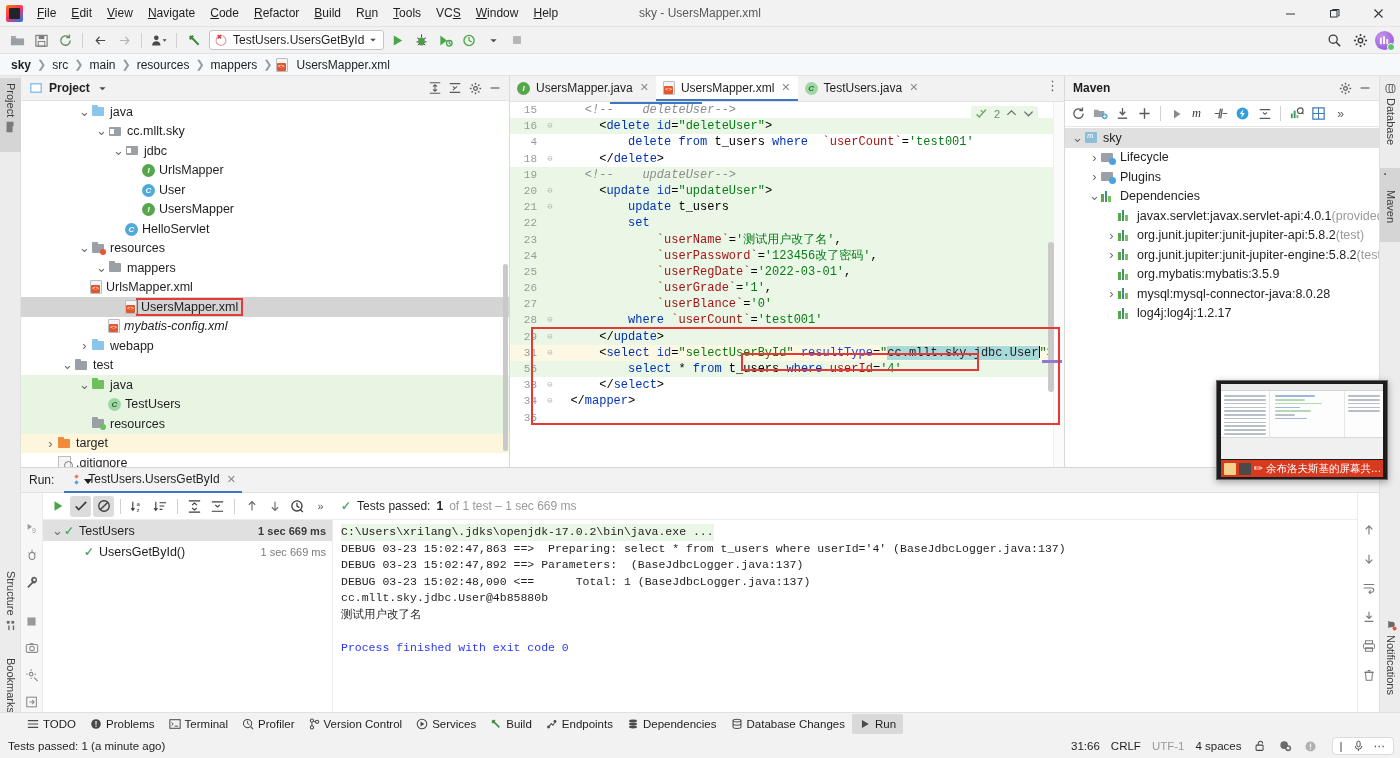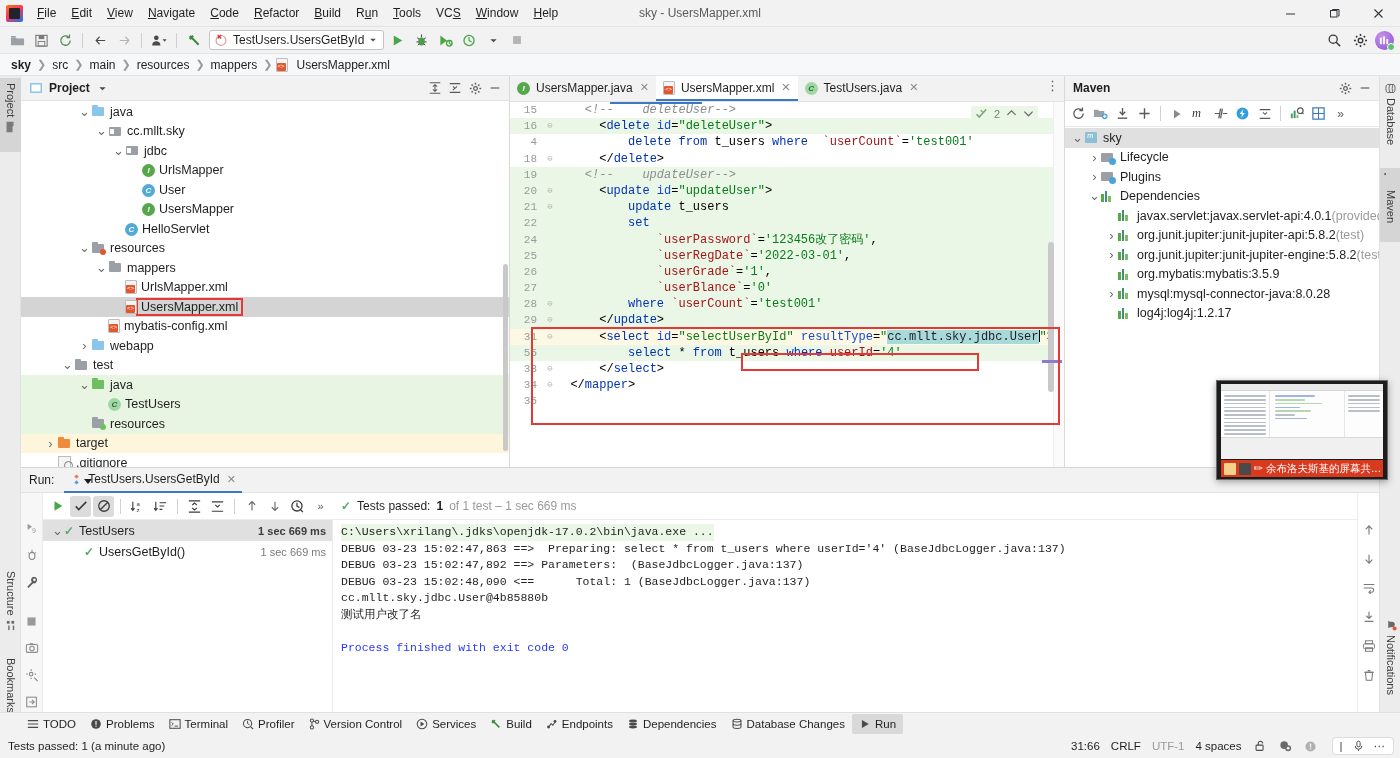--- a/index.html
+++ b/index.html
@@ -717,35 +717,35 @@
             <span class="ti folder folder-res">
               <span class="dot"></span>
             </span>
             <span class="tlabel">resources</span>
           </div>
           <div class="trow" style="padding-left: 74px;">
             <span class="chev" style="font-size: 13px; line-height: 6px;">⌄</span>
             <span class="ti folder"></span>
             <span class="tlabel">mappers</span>
           </div>
-          <div class="trow" style="padding-left: 91px;">
+          <div class="trow" style="padding-left: 56px;">
             <span class="chev"></span>
             <span class="ti xml">
               <span class="tag">&lt;&gt;</span>
             </span>
             <span class="tlabel">UrlsMapper.xml</span>
           </div>
           <div class="trow sel" style="padding-left: 91px;">
             <span class="chev"></span>
             <span class="ti xml">
               <span class="tag">&lt;&gt;</span>
             </span>
             <span class="tlabel outline">UsersMapper.xml</span>
           </div>
-          <div class="trow" style="padding-left: 74px;">
+          <div class="trow" style="padding-left: 74px; font-style: italic;">
             <span class="chev"></span>
             <span class="ti xml">
               <span class="tag">&lt;&gt;</span>
             </span>
             <span class="tlabel">mybatis-config.xml</span>
           </div>
           <div class="trow" style="padding-left: 57px;">
             <span class="chev" style="font-size: 13px;">›</span>
             <span class="ti folder folder-src"></span>
             <span class="tlabel">webapp</span>
@@ -816,20 +816,21 @@
         <div class="code-top-marker"></div>
         <div class="code" id="code-lines">
             <div class="cline"><span class="gut">15</span><span class="fold"></span><span class="ctxt">    <span class="cm">&lt;!--    deleteUser--&gt;</span></span></div>
             <div class="cline hl"><span class="gut">16</span><span class="fold" style="font-size: 9px; color: rgb(180, 180, 180);">⊖</span><span class="ctxt">      <span class="pn">&lt;</span><span class="k">delete</span> <span class="at">id</span><span class="pn">=</span><span class="st">"deleteUser"</span><span class="pn">&gt;</span></span></div>
             <div class="cline"><span class="gut">4</span><span class="fold"></span><span class="ctxt">          <span class="k">delete from</span> <span class="pn">t_users</span> <span class="k">where</span>  <span class="bt">`userCount`</span><span class="pn">=</span><span class="st">'test001'</span></span></div>
             <div class="cline"><span class="gut">18</span><span class="fold" style="font-size: 9px; color: rgb(180, 180, 180);">⊖</span><span class="ctxt">      <span class="pn">&lt;/</span><span class="k">delete</span><span class="pn">&gt;</span></span></div>
             <div class="cline hl"><span class="gut">19</span><span class="fold"></span><span class="ctxt">    <span class="cm">&lt;!--    updateUser--&gt;</span></span></div>
             <div class="cline hl"><span class="gut">20</span><span class="fold" style="font-size: 9px; color: rgb(180, 180, 180);">⊖</span><span class="ctxt">      <span class="pn">&lt;</span><span class="k">update</span> <span class="at">id</span><span class="pn">=</span><span class="st">"updateUser"</span><span class="pn">&gt;</span></span></div>
             <div class="cline hl"><span class="gut">21</span><span class="fold" style="font-size: 9px; color: rgb(180, 180, 180);">⊖</span><span class="ctxt">          <span class="k">update</span> <span class="pn">t_users</span></span></div>
             <div class="cline hl"><span class="gut">22</span><span class="fold"></span><span class="ctxt">          <span class="k">set</span></span></div>
+            <div class="cline hl"><span class="gut">23</span><span class="fold"></span><span class="ctxt">              <span class="bt">`userName`</span><span class="pn">=</span><span class="st">'测试用户改了名'</span><span class="pn">,</span></span></div>
             <div class="cline hl"><span class="gut">24</span><span class="fold"></span><span class="ctxt">              <span class="bt">`userPassword`</span><span class="pn">=</span><span class="st">'123456改了密码'</span><span class="pn">,</span></span></div>
             <div class="cline hl"><span class="gut">25</span><span class="fold"></span><span class="ctxt">              <span class="bt">`userRegDate`</span><span class="pn">=</span><span class="st">'2022-03-01'</span><span class="pn">,</span></span></div>
             <div class="cline hl"><span class="gut">26</span><span class="fold"></span><span class="ctxt">              <span class="bt">`userGrade`</span><span class="pn">=</span><span class="st">'1'</span><span class="pn">,</span></span></div>
             <div class="cline hl"><span class="gut">27</span><span class="fold"></span><span class="ctxt">              <span class="bt">`userBlance`</span><span class="pn">=</span><span class="st">'0'</span></span></div>
             <div class="cline hl"><span class="gut">28</span><span class="fold" style="font-size: 9px; color: rgb(180, 180, 180);">⊖</span><span class="ctxt">          <span class="k">where</span> <span class="bt">`userCount`</span><span class="pn">=</span><span class="st">'test001'</span></span></div>
             <div class="cline hl"><span class="gut">29</span><span class="fold" style="font-size: 9px; color: rgb(180, 180, 180);">⊖</span><span class="ctxt">      <span class="pn">&lt;/</span><span class="k">update</span><span class="pn">&gt;</span></span></div>
             <div class="cline cur"><span class="gut">31</span><span class="fold" style="font-size: 9px; color: rgb(180, 180, 180);">⊖</span><span class="ctxt">      <span class="pn">&lt;</span><span class="k">select</span> <span class="at">id</span><span class="pn">=</span><span class="st">"selectUserById"</span> <span class="at">resultType</span><span class="pn">=</span><span class="st">"</span><span class="sel-hl">cc.mllt.sky.jdbc.User</span><span class="caret"></span><span class="st">"</span><span class="pn">&gt;</span></span></div>
             <div class="cline hl"><span class="gut">55</span><span class="fold"></span><span class="ctxt">          <span class="k">select</span> <span class="pn">*</span> <span class="k">from</span> <span class="pn">t_users</span> <span class="k">where</span> <span class="bt">userId</span><span class="pn">=</span><span class="st">'4'</span></span></div>
             <div class="cline"><span class="gut">33</span><span class="fold" style="font-size: 9px; color: rgb(180, 180, 180);">⊖</span><span class="ctxt">      <span class="pn">&lt;/</span><span class="k">select</span><span class="pn">&gt;</span></span></div>
             <div class="cline"><span class="gut">34</span><span class="fold" style="font-size: 9px; color: rgb(180, 180, 180);">⊖</span><span class="ctxt">  <span class="pn">&lt;/</span><span class="k">mapper</span><span class="pn">&gt;</span></span></div>

